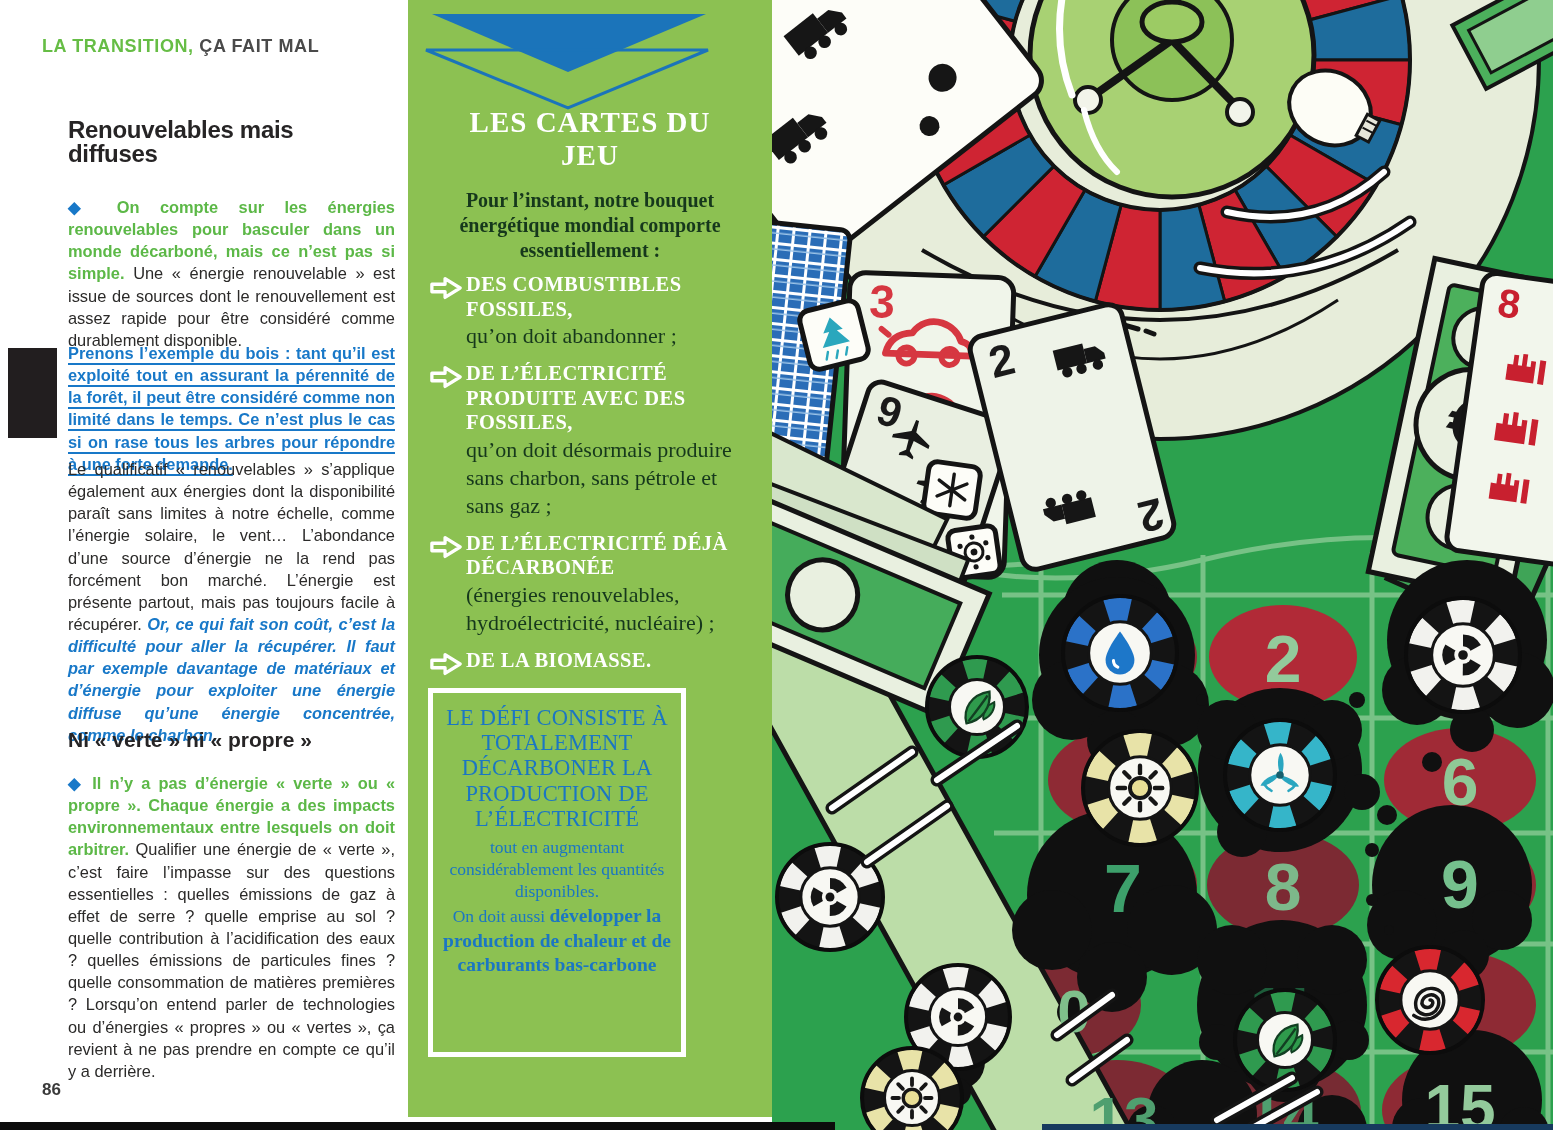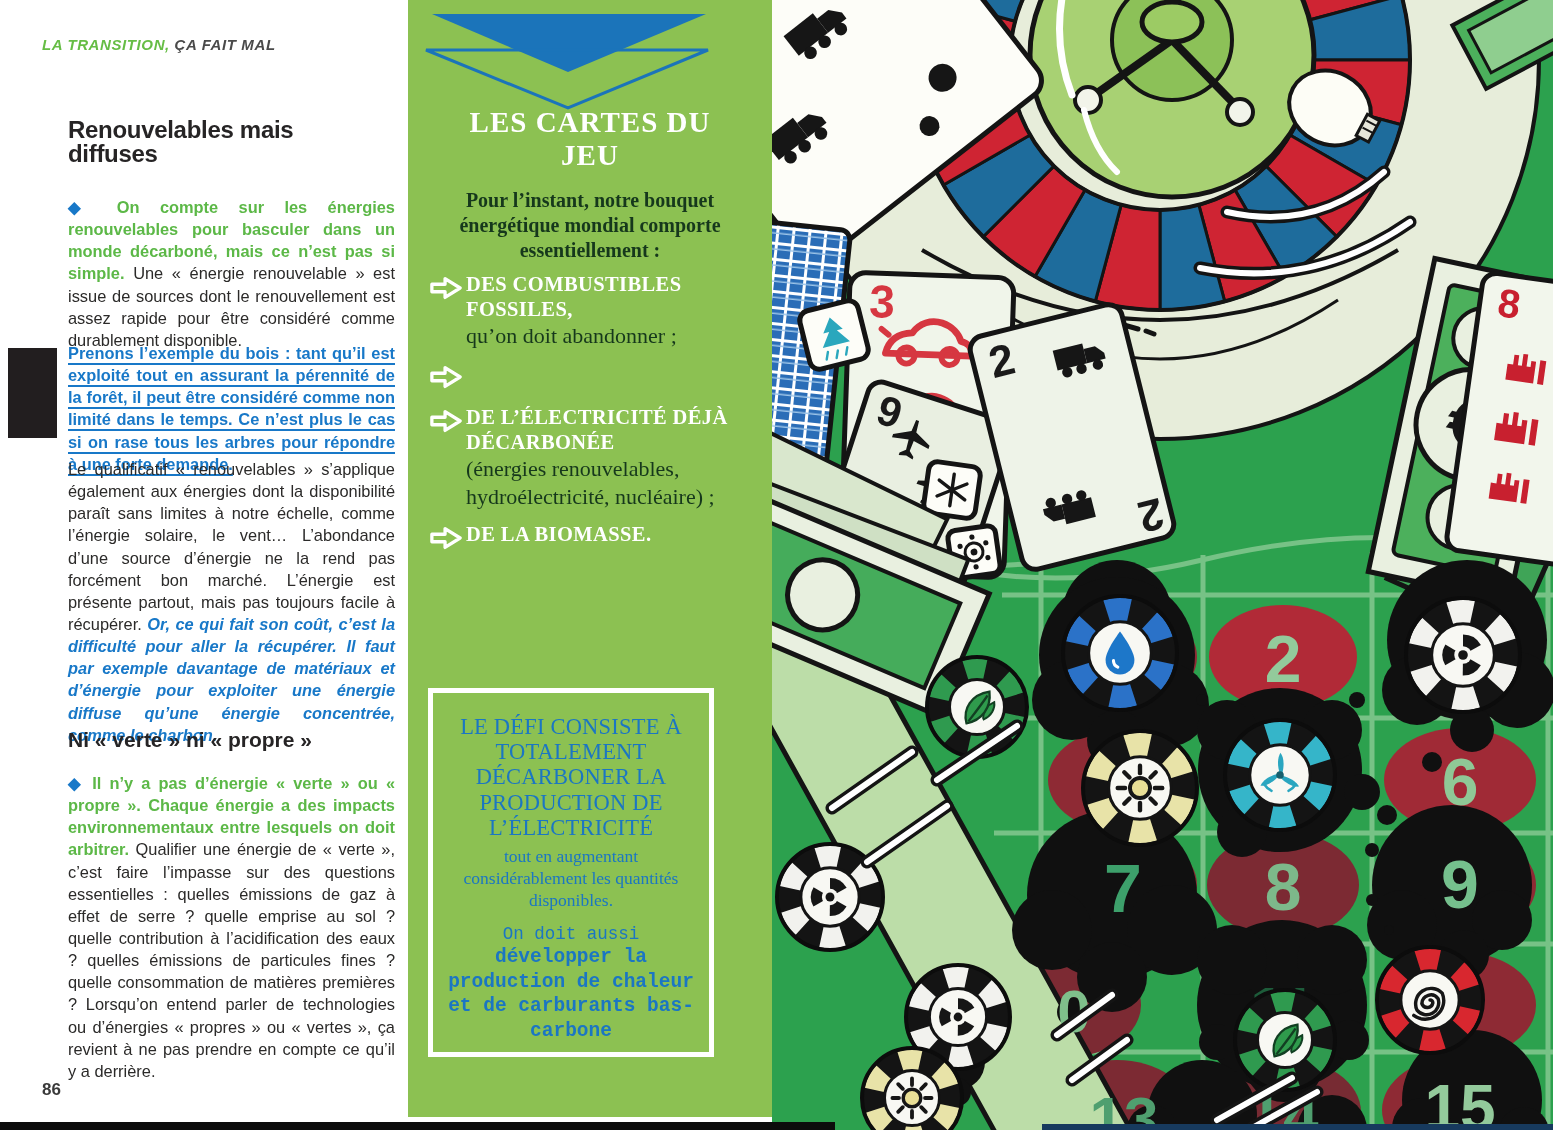--- a/index.html
+++ b/index.html
@@ -1,20 +1,20 @@
 <!DOCTYPE html>
 <html><head>
 <meta charset="utf-8">
 <style>
   html,body{margin:0;padding:0;}
   body{width:1553px;height:1130px;position:relative;background:#ffffff;overflow:hidden;
        font-family:"Liberation Sans", sans-serif;color:#2b2a29;}
   .abs{position:absolute;}
   
-  .kicker{left:42px;top:36px;font-size:15px;font-weight:bold;letter-spacing:.6px;font-style:italic;}
+  .kicker{left:42px;top:36px;font-size:18px;font-weight:bold;letter-spacing:.6px;}
   .kicker .hl{color:#66bd45;}
   .kicker .rest{color:#4a4a4a;font-weight:bold;}
   .side-tab{left:8px;top:348px;width:49px;height:90px;background:#221e1f;}
   .h1{left:68px;top:118px;width:320px;font-size:24px;line-height:1.02;font-weight:bold;
       color:#262425;letter-spacing:-0.3px;}
   .para{left:68px;width:327px;font-size:16.4px;line-height:1.35;text-align:justify;}
   .p1{top:196px;}
   .p2{top:342px;color:#1878c8;font-weight:bold;text-decoration:underline;
       text-underline-offset:4px;text-decoration-thickness:2px;}
   .p3{top:458px;}
@@ -31,25 +31,25 @@
   .panel .tris{position:absolute;left:0;top:12px;}
   .panel-title{position:absolute;left:32px;top:106px;width:300px;text-align:center;color:#ffffff;
       font-size:29px;font-weight:bold;letter-spacing:1px;line-height:1.15;}
   .panel-intro{position:absolute;left:14px;top:188px;width:336px;text-align:center;color:#16381c;
       font-size:20px;font-weight:bold;line-height:1.26;}
   .bullets{position:absolute;left:22px;top:272px;width:330px;}
   .bullet{display:flex;margin-bottom:11px;}
   .bullet .arr{flex:0 0 36px;padding-top:3px;}
   .b-label{color:#ffffff;font-weight:bold;font-size:20.5px;line-height:1.2;letter-spacing:.4px;}
   .b-desc{color:#16381c;font-size:22px;line-height:1.27;margin-top:1px;}
-  .defi-box{position:absolute;left:20px;top:688px;width:286px;height:369px;border:5px solid #ffffff;
-      box-sizing:border-box;text-align:center;color:#1b76c3;padding:21px 8px;}
+  .defi-box{position:absolute;left:20px;top:688px;width:258px;height:369px;border:5px solid #ffffff;
+      box-sizing:border-box;text-align:center;color:#1b76c3;padding:12px 8px;}
   .defi-caps{font-size:22.5px;line-height:1.12;font-weight:normal;letter-spacing:.2px;}
   .defi-l2{font-size:17.5px;line-height:1.26;margin-top:5px;}
-  .defi-l3{font-size:17.5px;line-height:1.26;margin-top:12px;font-family:Liberation Mono, monospace;}
+  .defi-l3{font-size:17.5px;line-height:1.26;margin-top:2px;}
   .defi-l3 .bd{font-weight:bold;font-size:19.5px;}
   .defi-l4{font-size:17.5px;line-height:1.26;}
   
   .illu{left:772px;top:0;width:781px;height:1130px;}
 </style>
 </head>
 <body>
 
 <div class="abs kicker">
   <span class="hl">LA TRANSITION,</span><span class="rest"> ÇA FAIT MAL</span>
@@ -91,20 +91,24 @@
           </svg></span>
       <div>
           <div class="b-label">DES COMBUSTIBLES FOSSILES,</div>
            <div class="b-desc">qu’on doit abandonner ;</div>
         </div>
     </div>
     <div class="bullet">
       <span class="arr"><svg width="32" height="26" viewBox="0 0 34 26">
             <path d="M2 9 h14 V3 l16 10 -16 10 v-6 H2 Z" fill="none" stroke="#ffffff" stroke-width="3.5" stroke-linejoin="round"></path>
           </svg></span>
+      <div>
+          <div class="b-label">DE L’ÉLECTRICITÉ PRODUITE AVEC DES FOSSILES,</div>
+           <div class="b-desc">qu’on doit désormais produire sans charbon, sans pétrole et sans gaz ;</div>
+        </div>
     </div>
     <div class="bullet">
       <span class="arr"><svg width="32" height="26" viewBox="0 0 34 26">
             <path d="M2 9 h14 V3 l16 10 -16 10 v-6 H2 Z" fill="none" stroke="#ffffff" stroke-width="3.5" stroke-linejoin="round"></path>
           </svg></span>
       <div>
           <div class="b-label">DE L’ÉLECTRICITÉ DÉJÀ DÉCARBONÉE</div>
            <div class="b-desc">(énergies renouvelables, hydroélectricité, nucléaire) ;</div>
         </div>
     </div>

